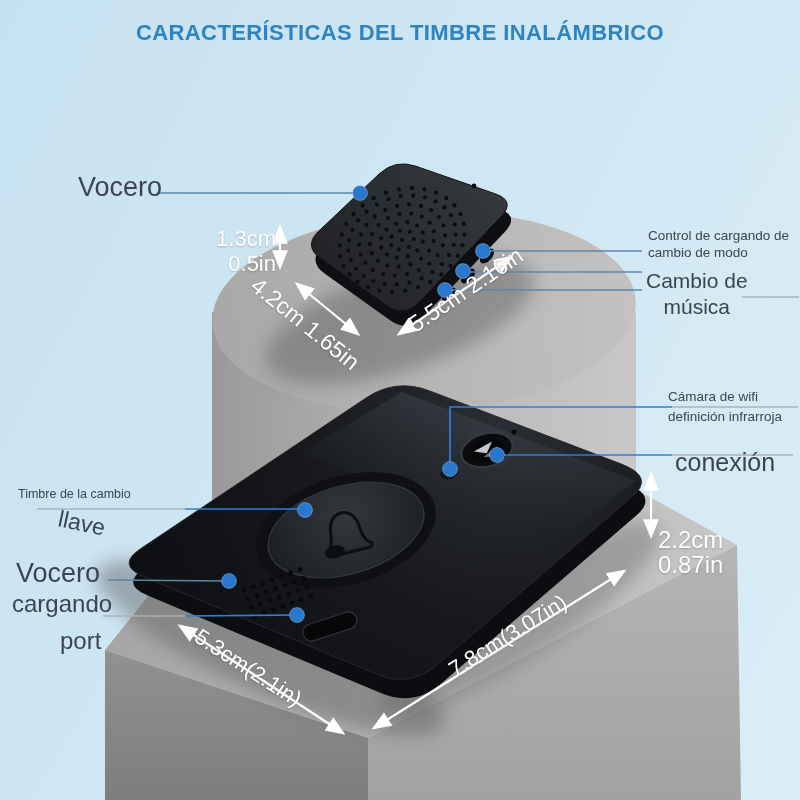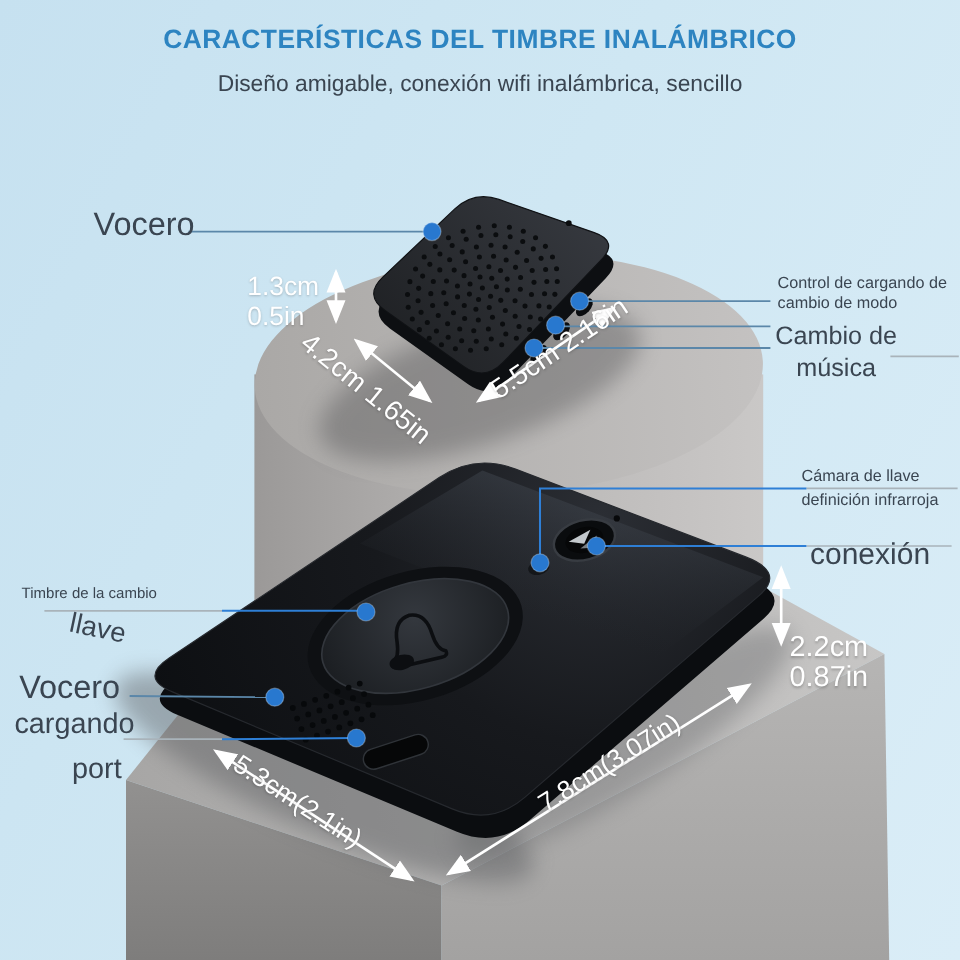--- a/index.html
+++ b/index.html
@@ -19,21 +19,21 @@
   #lbl-control{left:648px;top:227px;font-size:13.5px;line-height:17px;}
   #lbl-cambio{left:646px;top:268px;font-size:21px;line-height:26px;text-align:center;}
   #lbl-camara1{left:668px;top:389px;font-size:13.5px;}
   #lbl-camara2{left:668px;top:409px;font-size:13.5px;}
   #lbl-induccion{left:675px;top:448px;font-size:25px;}
   #lbl-timbre{left:18px;top:487px;font-size:12.5px;}
   #lbl-llave{left:58px;top:510px;font-size:23px;transform:rotate(12deg);}
   #lbl-vocero-left{left:16px;top:558px;font-size:27px;}
   #lbl-cargando{left:12px;top:590px;font-size:24px;}
   #lbl-port{left:60px;top:627px;font-size:24px;}
-  #dim-13{left:206px;top:226px;width:70px;text-align:left;font-size:22px;line-height:25px;}
+  #dim-13{left:206px;top:226px;width:70px;text-align:right;font-size:22px;line-height:25px;}
   #dim-42{left:305px;top:324px;font-size:23px;transform:translate(-50%,-50%) rotate(39deg);}
   #dim-55{left:466px;top:290px;font-size:23px;transform:translate(-50%,-50%) rotate(-34deg);}
   #dim-22{left:658px;top:479px;font-size:24px;line-height:25px;margin-top:48px;}
   #dim-53{left:248px;top:668px;font-size:22px;transform:translate(-50%,-50%) rotate(33deg);}
   #dim-78{left:508px;top:636px;font-size:22px;transform:translate(-50%,-50%) rotate(-32deg);}
 </style>
 </head>
 <body>
 
 <div class="stage">
@@ -330,33 +330,32 @@
     <circle cx="450" cy="469" r="7.5"></circle>
     <circle cx="497" cy="455" r="7.5"></circle>
     <circle cx="305" cy="510" r="7.5"></circle>
     <circle cx="229" cy="581" r="7.5"></circle>
     <circle cx="297" cy="615" r="7.5"></circle>
   </g>
 </svg>
 
 <div class="labels">
   <div class="lbl center" id="title">CARACTERÍSTICAS DEL TIMBRE INALÁMBRICO</div>
-  <div class="lbl center" id="sub1">Diseño amigable, conexión wifi inalámbrica, sencillo</div>
 
   <div class="lbl" id="lbl-vocero-top">Vocero</div>
   <div class="lbl" id="lbl-control">
     <div>Control de cargando de</div>
     <div>cambio de modo</div>
   </div>
   <div class="lbl" id="lbl-cambio">
     <div>Cambio de</div>
     <div>música</div>
   </div>
 
-  <div class="lbl" id="lbl-camara1">Cámara de llave</div>
+  <div class="lbl" id="lbl-camara1">Cámara de wifi</div>
   <div class="lbl" id="lbl-camara2">definición infrarroja</div>
   <div class="lbl" id="lbl-induccion">conexión</div>
 
   <div class="lbl" id="lbl-timbre">Timbre de la cambio</div>
   <div class="lbl" id="lbl-llave">llave</div>
   <div class="lbl" id="lbl-vocero-left">Vocero</div>
   <div class="lbl" id="lbl-cargando">cargando</div>
   <div class="lbl" id="lbl-port">port</div>
 
   <div class="dim" id="dim-13">

